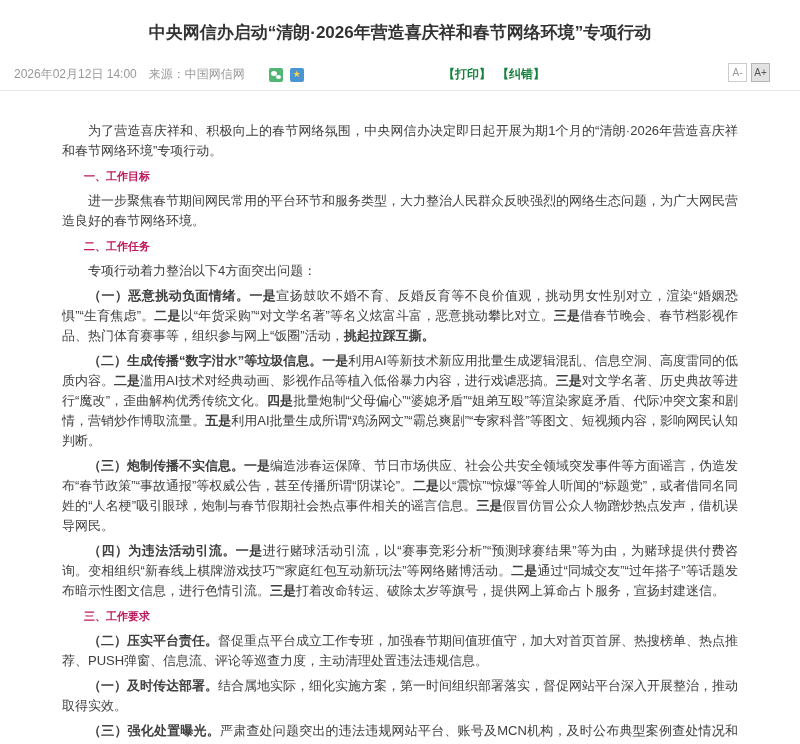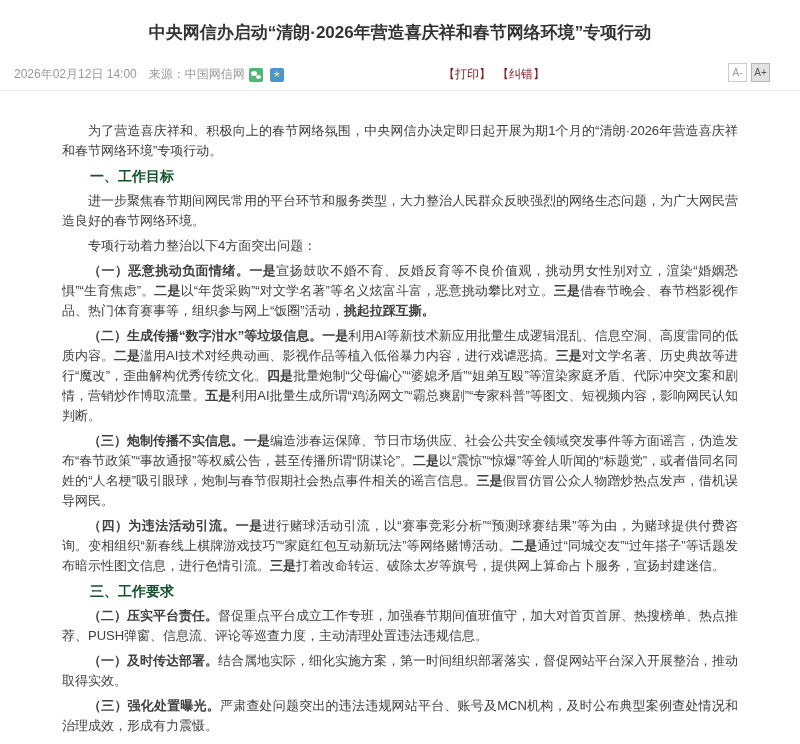--- a/index.html
+++ b/index.html
@@ -12,49 +12,49 @@
   .title {
     margin: 20px 70px 0; text-align: center;
     font-size: 17px; line-height: 26px; font-weight: 700; color: #333333;
   }
   .meta-row {
     position: relative; margin-top: 20px; height: 18px;
     font-size: 12px; color: #999999;
   }
   .meta-left { position: absolute; left: 14px; top: 0; display: flex; align-items: center; }
   .meta-date { margin-right: 12px; }
-  .source-group { margin-right: 4px; }
+  .source-group { margin-right: 24px; }
   .share-icons { display: flex; align-items: center; gap: 7px; }
   .icon {
     width: 14px; height: 14px; border-radius: 2px; display: inline-flex;
     align-items: center; justify-content: center; position: relative; cursor: pointer;
   }
   .icon.wechat { background: #50b674; }
   .icon.wechat .bub { position: absolute; background: #ffffff; border-radius: 50%; }
   .icon.wechat .b1 { width: 6px; height: 5px; left: 2px; top: 3px; }
   .icon.wechat .b2 { width: 5px; height: 4px; right: 2px; bottom: 3px; }
   .icon.star { background: #4a96d2; color: #ffd24d; font-size: 9px; line-height: 1; }
   .meta-center { position: absolute; left: 443px; top: 0; color: #8a8a8a; }
-  .gray-link { color: #7f1d1d; text-decoration: none; margin-right: 6px; cursor: pointer; }
+  .gray-link { color: #15803d; text-decoration: none; margin-right: 6px; cursor: pointer; font-weight: bold; }
   .meta-right { position: absolute; right: 30px; top: -3px; display: flex; gap: 4px; }
   .font-btn {
     width: 19px; height: 19px; font-size: 10px; line-height: 1; padding: 0;
     font-family: "Liberation Sans", sans-serif; cursor: pointer;
   }
   .font-btn.dec { background: #ffffff; border: 1px solid #cccccc; color: #999999; }
   .font-btn.inc { background: #e2e2e2; border: 1px solid #b5b5b5; color: #555555; }
   .divider { margin-top: 6px; border-bottom: 1px solid #ebebeb; }
   .article {
     padding: 26px 62px 0 62px;
     font-size: 13px; line-height: 20px; color: #404040;
     text-align: justify;
   }
   .article p { margin: 4px 0 5px; text-indent: 2em; }
   .article p.section-heading {
-    color: #14532d; font-weight: 700; font-size: 14px; margin: 4px 0 5px;
+    color: #be185d; font-weight: 700; font-size: 11px; margin: 4px 0 5px;
   }
   .article .b { font-weight: 700; }
 </style>
 </head>
 <body>
 
 <div class="page">
 
   <h1 class="title">中央网信办启动“清朗·2026年营造喜庆祥和春节网络环境”专项行动</h1>
 
@@ -78,20 +78,21 @@
       <button class="font-btn inc">A+</button>
     </div>
   </div>
 
   <div class="divider"></div>
 
   <div class="article">
       <p class="para"><span>为了营造喜庆祥和、积极向上的春节网络氛围，中央网信办决定即日起开展为期1个月的“清朗·2026年营造喜庆祥和春节网络环境”专项行动。</span></p>
       <p class="section-heading"><span class="b">一、工作目标</span></p>
       <p class="para"><span>进一步聚焦春节期间网民常用的平台环节和服务类型，大力整治人民群众反映强烈的网络生态问题，为广大网民营造良好的春节网络环境。</span></p>
+      <p class="section-heading"><span class="b">二、工作任务</span></p>
       <p class="para"><span>专项行动着力整治以下4方面突出问题：</span></p>
       <p class="para"><span class="b">（一）恶意挑动负面情绪。一是</span><span>宣扬鼓吹不婚不育、反婚反育等不良价值观，挑动男女性别对立，渲染“婚姻恐惧”“生育焦虑”。</span><span class="b">二是</span><span>以“年货采购”“对文学名著”等名义炫富斗富，恶意挑动攀比对立。</span><span class="b">三是</span><span>借春节晚会、春节档影视作品、热门体育赛事等，组织参与网上“饭圈”活动，</span><span class="b">挑起拉踩互撕。</span></p>
       <p class="para"><span class="b">（二）生成传播“数字泔水”等垃圾信息。一是</span><span>利用AI等新技术新应用批量生成逻辑混乱、信息空洞、高度雷同的低质内容。</span><span class="b">二是</span><span>滥用AI技术对经典动画、影视作品等植入低俗暴力内容，进行戏谑恶搞。</span><span class="b">三是</span><span>对文学名著、历史典故等进行“魔改”，歪曲解构优秀传统文化。</span><span class="b">四是</span><span>批量炮制“父母偏心”“婆媳矛盾”“姐弟互殴”等渲染家庭矛盾、代际冲突文案和剧情，营销炒作博取流量。</span><span class="b">五是</span><span>利用AI批量生成所谓“鸡汤网文”“霸总爽剧”“专家科普”等图文、短视频内容，影响网民认知判断。</span></p>
       <p class="para"><span class="b">（三）炮制传播不实信息。一是</span><span>编造涉春运保障、节日市场供应、社会公共安全领域突发事件等方面谣言，伪造发布“春节政策”“事故通报”等权威公告，甚至传播所谓“阴谋论”。</span><span class="b">二是</span><span>以“震惊”“惊爆”等耸人听闻的“标题党”，或者借同名同姓的“人名梗”吸引眼球，炮制与春节假期社会热点事件相关的谣言信息。</span><span class="b">三是</span><span>假冒仿冒公众人物蹭炒热点发声，借机误导网民。</span></p>
       <p class="para"><span class="b">（四）为违法活动引流。一是</span><span>进行赌球活动引流，以“赛事竞彩分析”“预测球赛结果”等为由，为赌球提供付费咨询。变相组织“新春线上棋牌游戏技巧”“家庭红包互动新玩法”等网络赌博活动。</span><span class="b">二是</span><span>通过“同城交友”“过年搭子”等话题发布暗示性图文信息，进行色情引流。</span><span class="b">三是</span><span>打着改命转运、破除太岁等旗号，提供网上算命占卜服务，宣扬封建迷信。</span></p>
       <p class="section-heading"><span class="b">三、工作要求</span></p>
       <p class="para"><span class="b">（二）压实平台责任。</span><span>督促重点平台成立工作专班，加强春节期间值班值守，加大对首页首屏、热搜榜单、热点推荐、PUSH弹窗、信息流、评论等巡查力度，主动清理处置违法违规信息。</span></p>
       <p class="para"><span class="b">（一）及时传达部署。</span><span>结合属地实际，细化实施方案，第一时间组织部署落实，督促网站平台深入开展整治，推动取得实效。</span></p>
       <p class="para"><span class="b">（三）强化处置曝光。</span><span>严肃查处问题突出的违法违规网站平台、账号及MCN机构，及时公布典型案例查处情况和治理成效，形成有力震慑。</span></p>
     </div>

